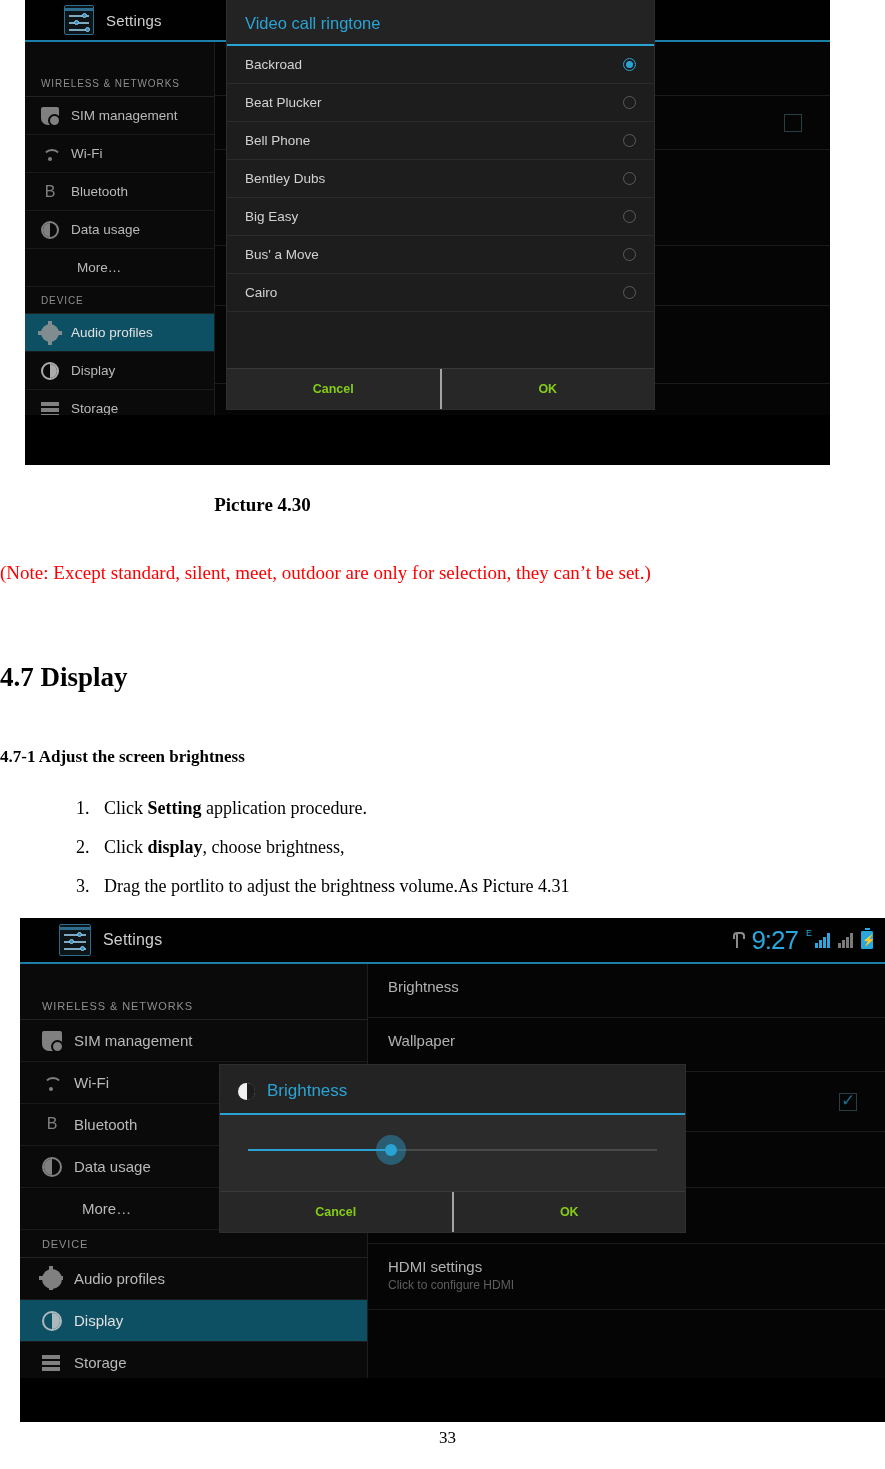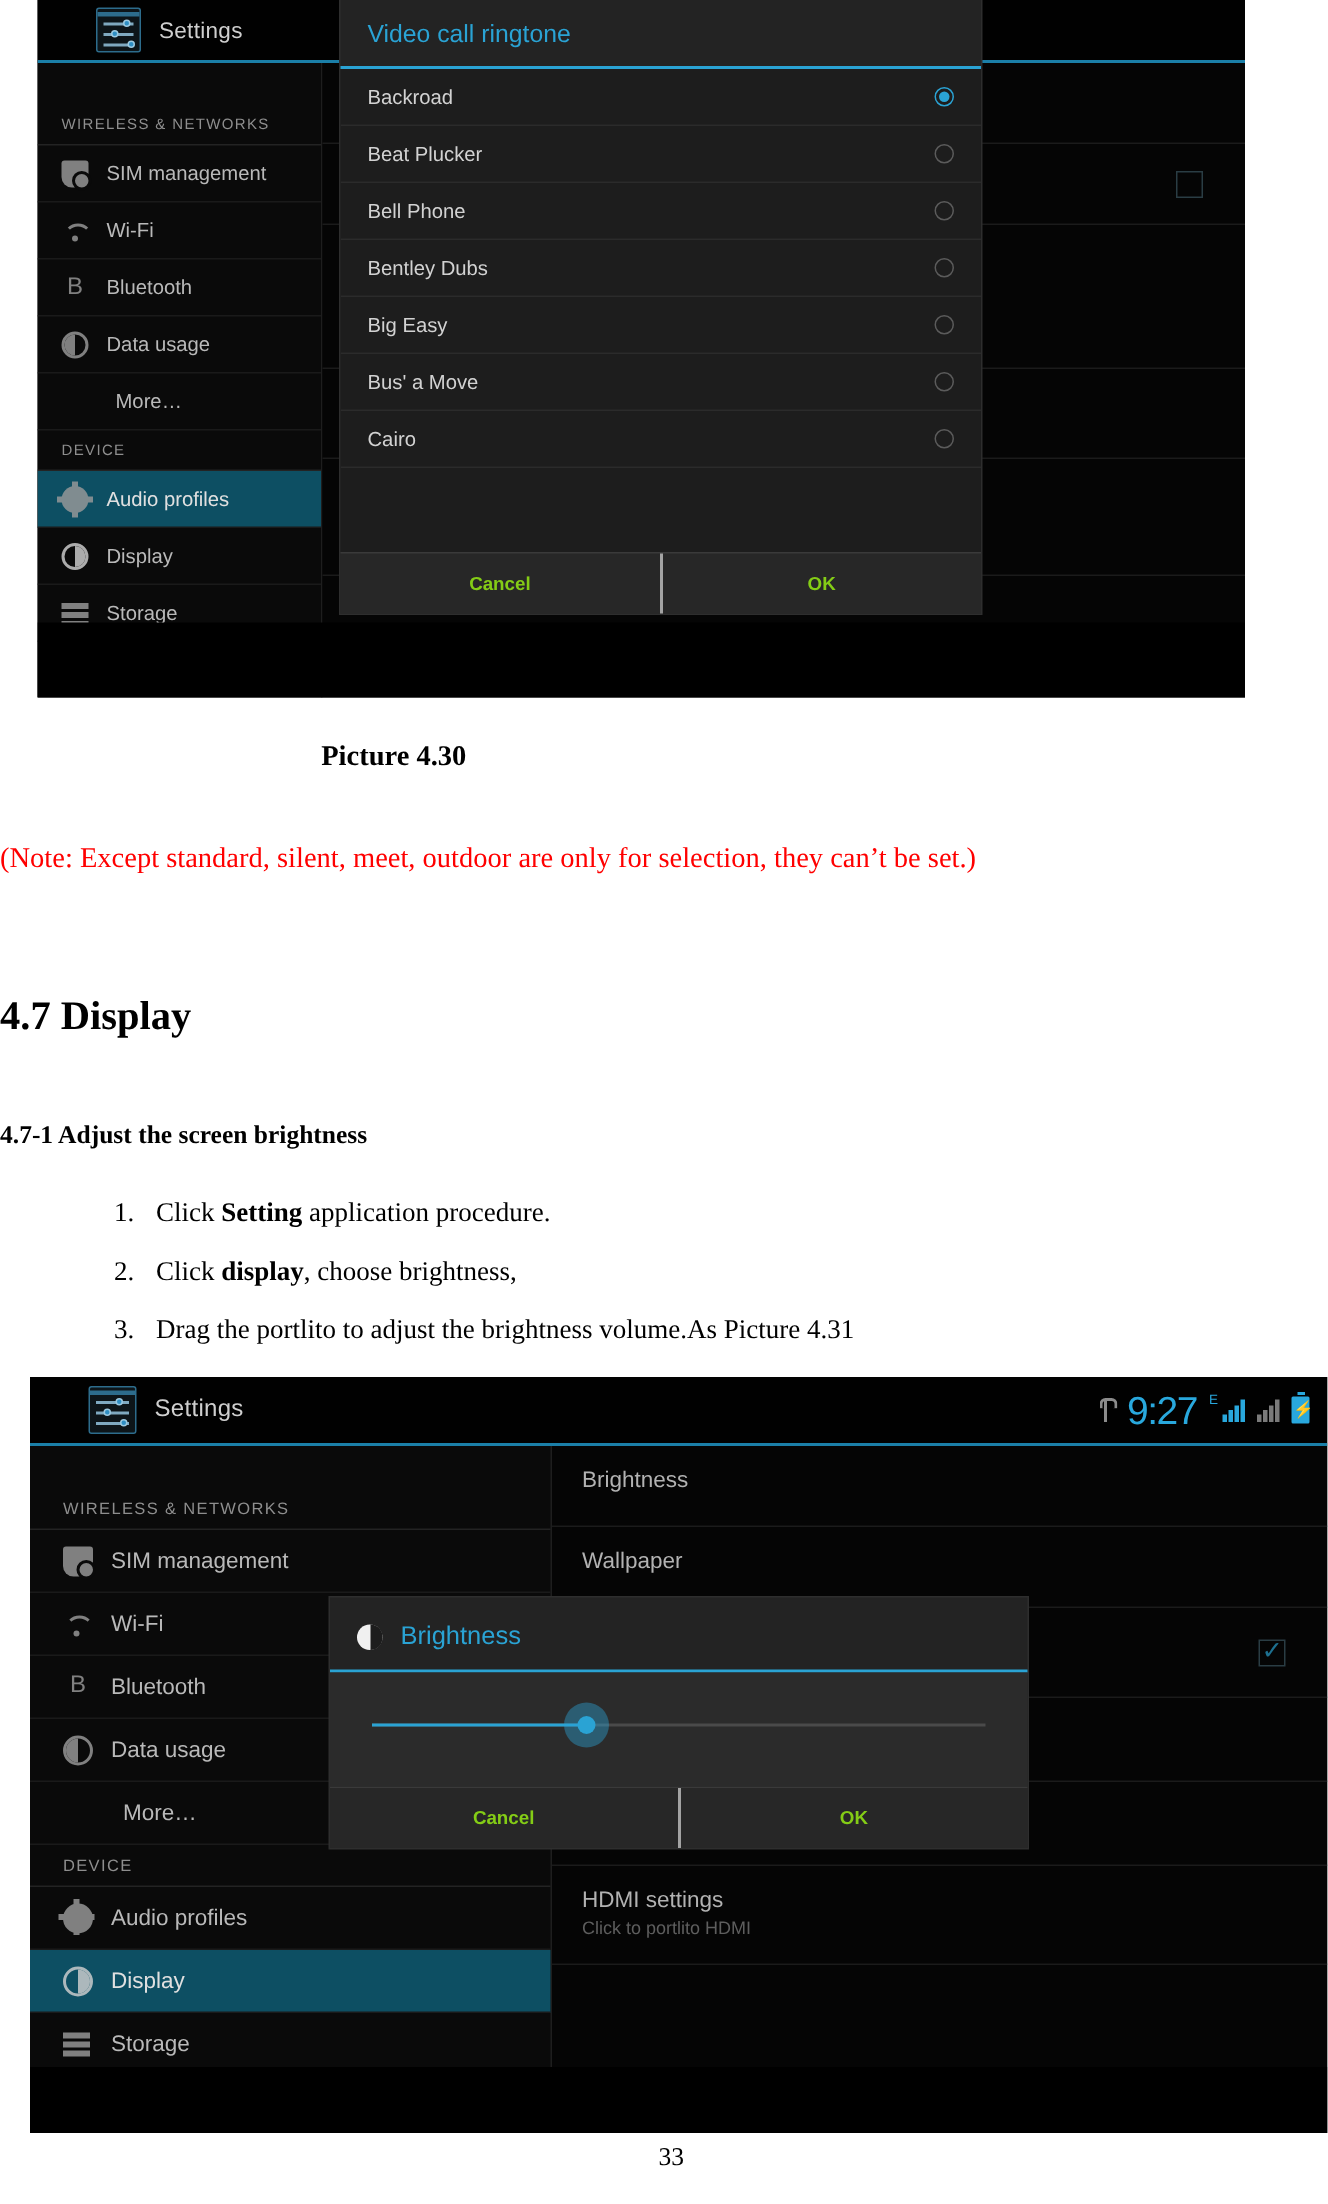--- a/index.html
+++ b/index.html
@@ -444,21 +444,21 @@
         <div class="pref-row">
           <span>Wallpaper</span>
         </div>
         <div class="pref-row blank" style="min-height:60px">
           &nbsp;<span class="pref-check on"></span>
         </div>
         <div class="pref-row blank" style="min-height:56px">&nbsp;</div>
         <div class="pref-row blank" style="min-height:56px">&nbsp;</div>
         <div class="pref-row" style="min-height:66px">
           <span>HDMI settings</span>
-          <span class="sub">Click to portlito HDMI</span>
+          <span class="sub">Click to configure HDMI</span>
         </div>
       </div>
     </div>
 
     <div class="dlg" id="brightnessDialog">
       <div class="dlg-title">
         <span class="sun-ico"></span>
         <span>Brightness</span>
       </div>
       <div class="slider-wrap">

